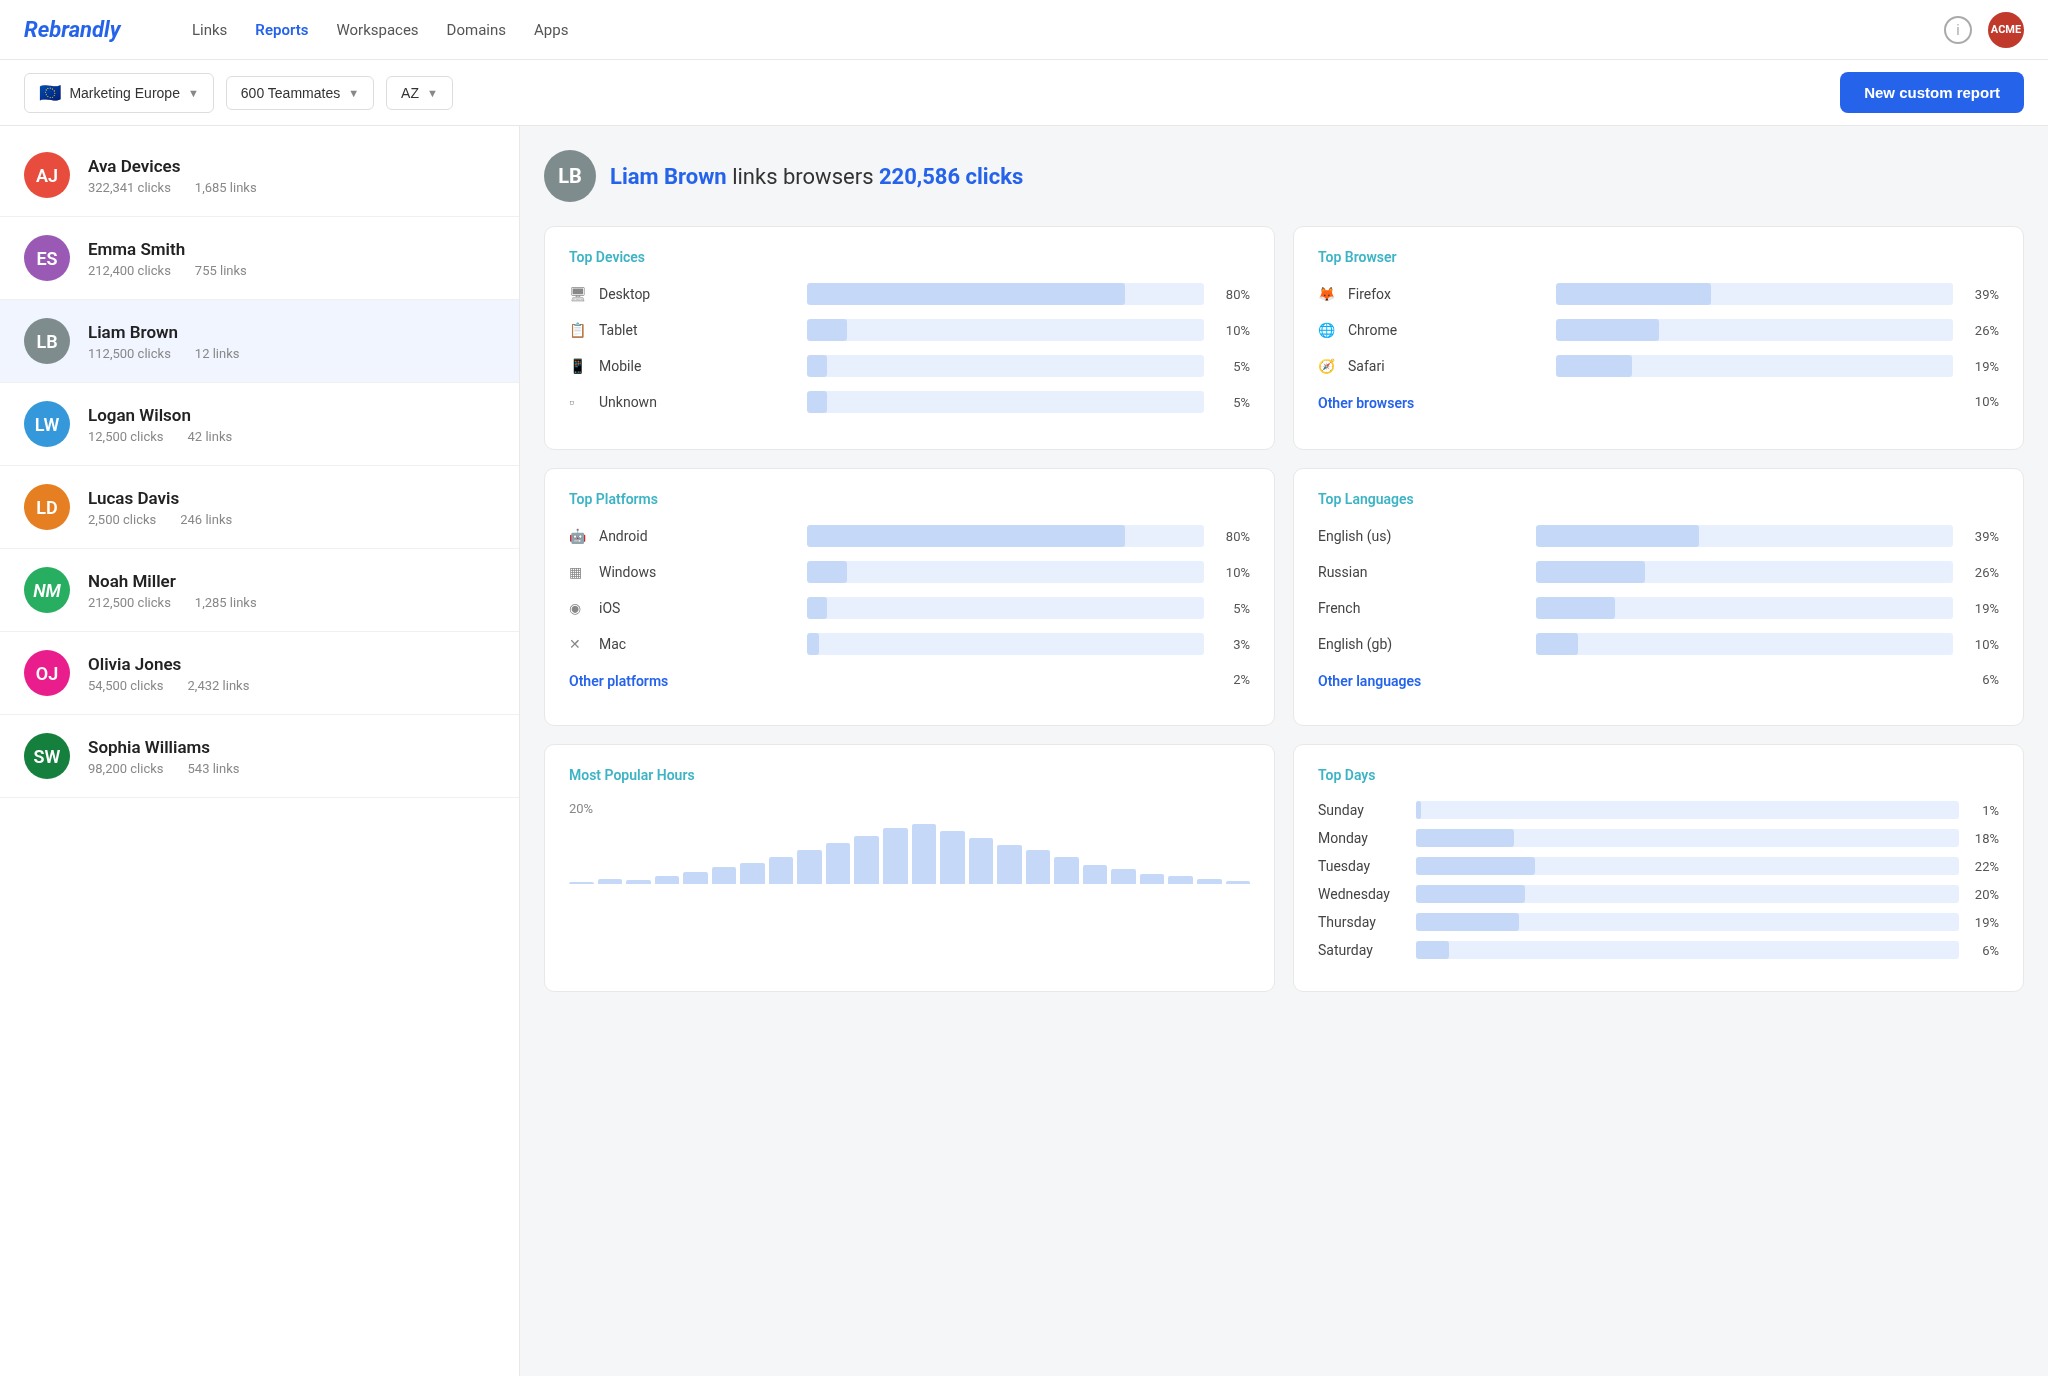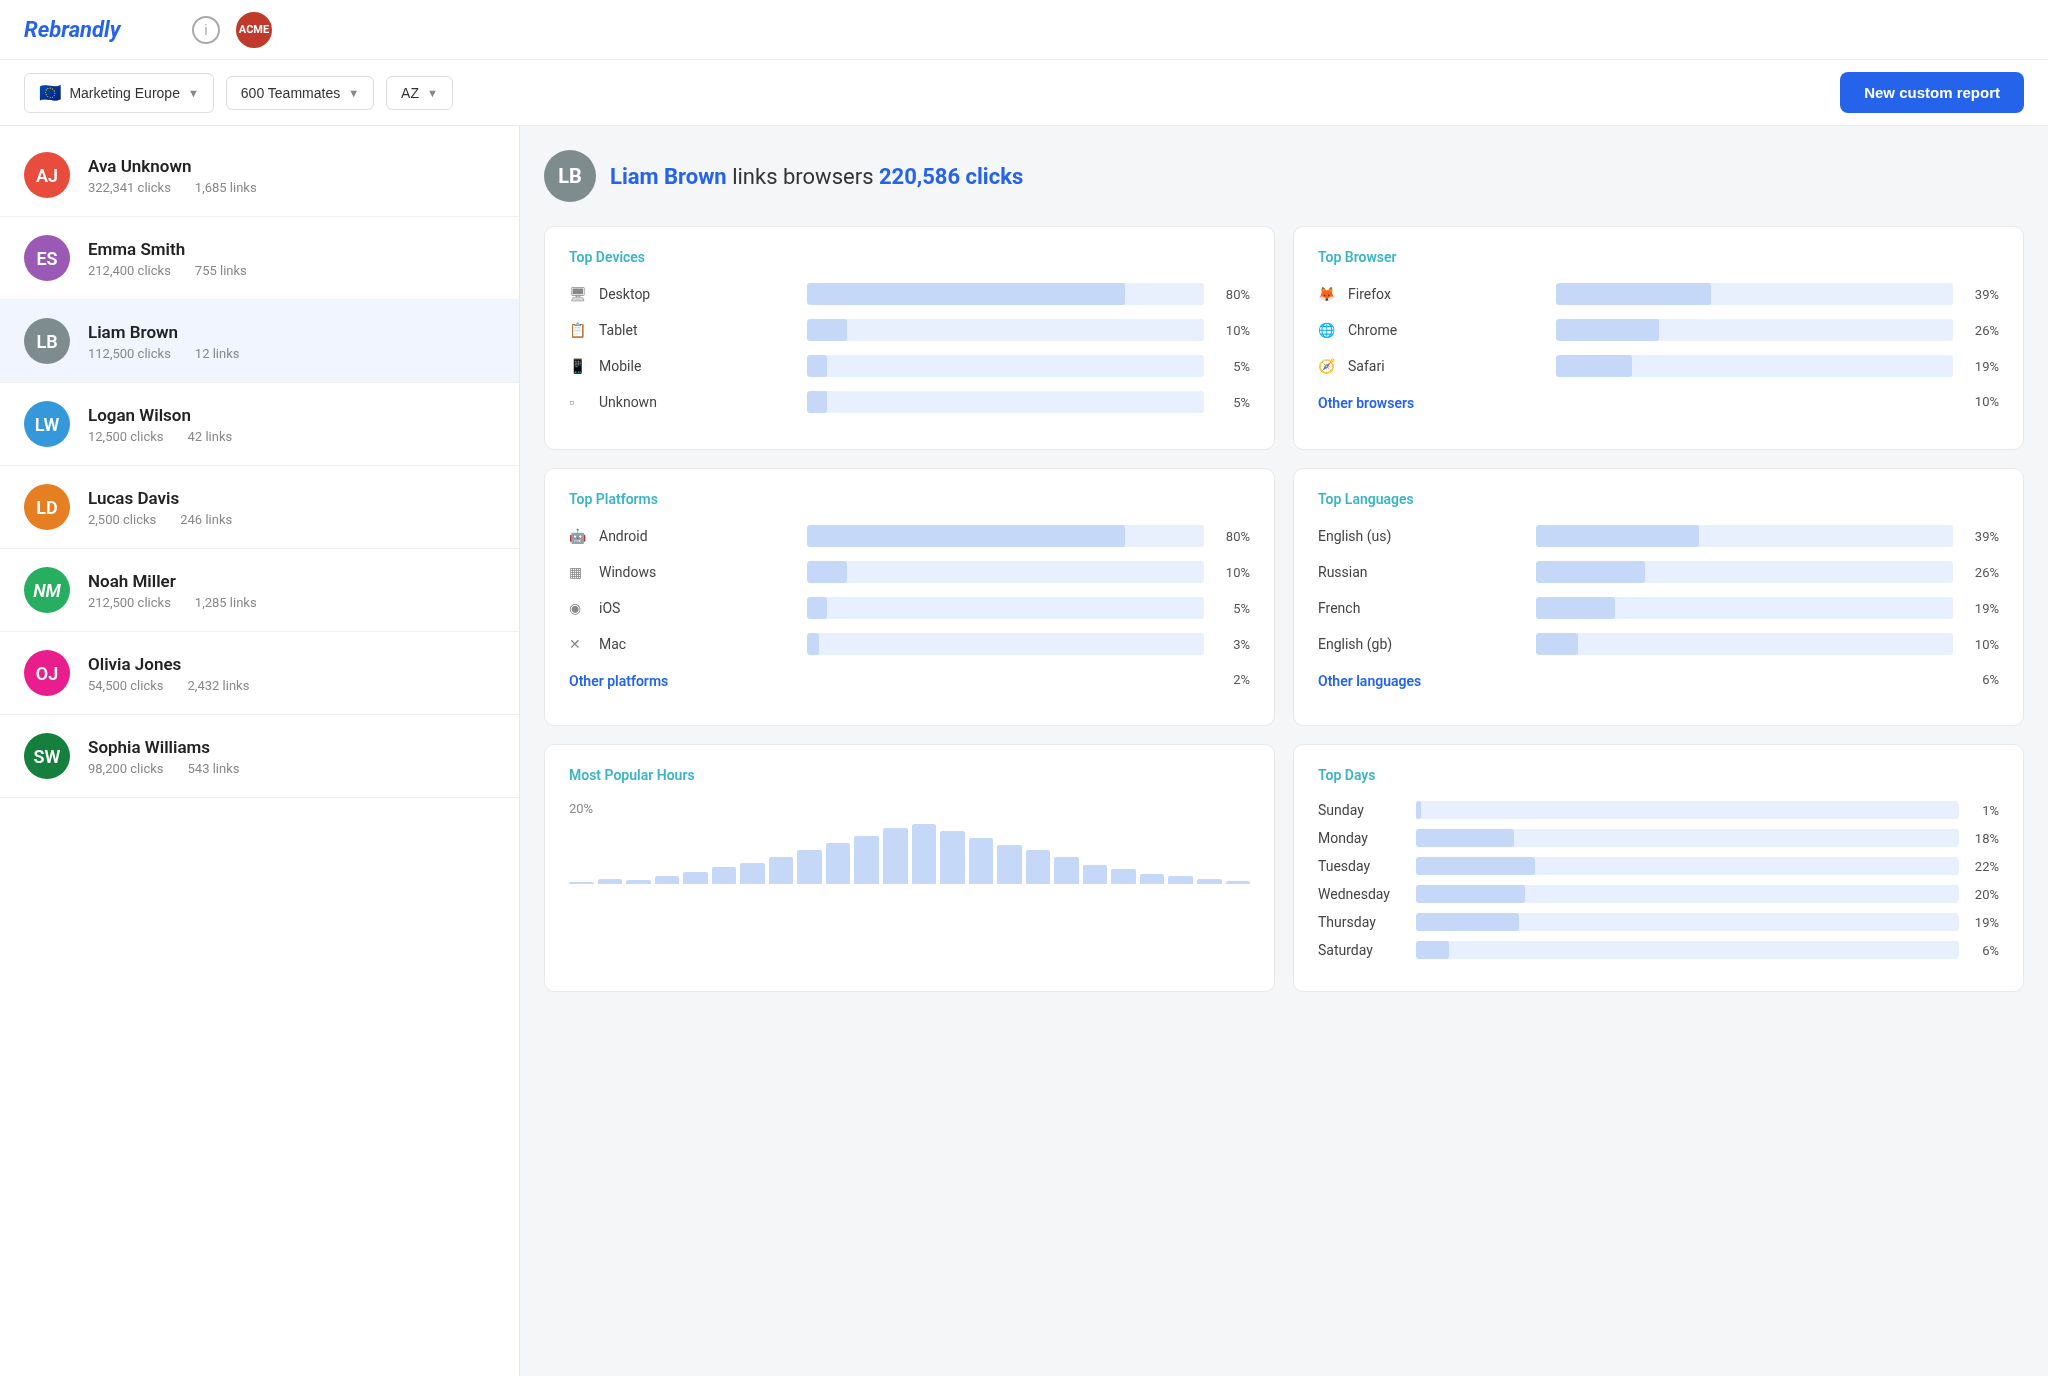--- a/index.html
+++ b/index.html
@@ -323,20 +323,27 @@
     .av-orange { background: #e67e22; }
     .av-green { background: #27ae60; font-style: italic; }
     .av-pink { background: #e91e8c; }
     .av-teal { background: #15803d; }
   </style>
 </head>
 <body>
 
 <nav class="navbar">
   <div class="navbar-logo">Rebrandly</div>
+  <div class="navbar-links">
+    <a class="nav-link">Links</a>
+    <a class="nav-link active">Reports</a>
+    <a class="nav-link">Workspaces</a>
+    <a class="nav-link">Domains</a>
+    <a class="nav-link">Apps</a>
+  </div>
   <div class="navbar-right">
     <div class="info-icon">i</div>
     <div class="avatar-acme">ACME</div>
   </div>
 </nav>
 
 <div class="toolbar">
   <button class="filter-btn">
     <span class="flag">🇪🇺</span>
     <span>Marketing Europe</span>
@@ -353,21 +360,21 @@
   <button class="new-report-btn">New custom report</button>
 </div>
 
 <div class="main-layout">
 
   <div class="left-panel">
 
   <div class="user-item">
     <div class="user-avatar av-red">AJ</div>
     <div class="user-info">
-      <div class="user-name">Ava Unknown</div>
+      <div class="user-name">Ava Devices</div>
       <div class="user-stats">
         <span>322,341 clicks</span>
         <span>1,685 links</span>
       </div>
     </div>
   </div>
       <div class="user-item">
     <div class="user-avatar av-purple">ES</div>
     <div class="user-info">
       <div class="user-name">Emma Smith</div>

